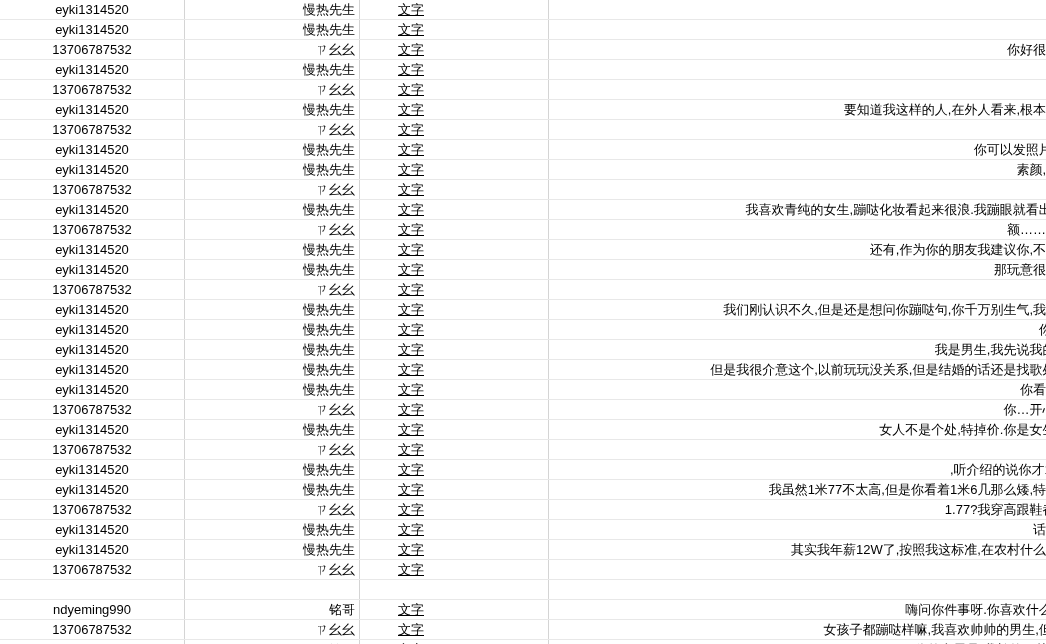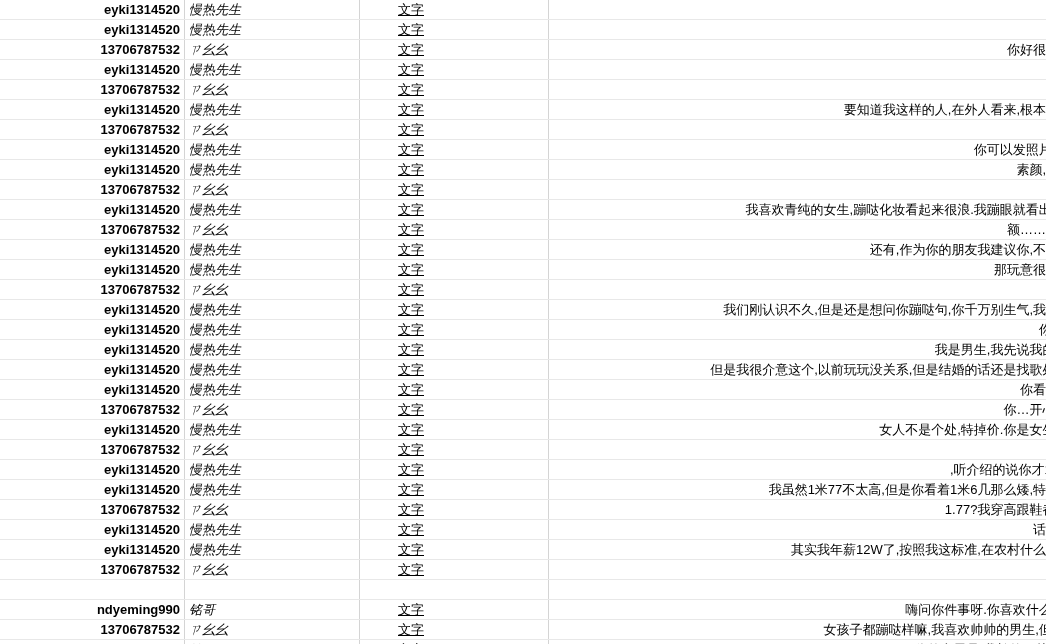--- a/index.html
+++ b/index.html
@@ -23,22 +23,22 @@
   .sheet td {
     height: 19px;
     line-height: 19px;
     padding: 0 4px;
     border-right: 1px solid #d4d4d4;
     border-bottom: 1px solid #e8e8e8;
     white-space: nowrap;
     overflow: hidden;
     font-size: 13px;
   }
-  td.c-account { width: 176px; text-align: right; font-weight: bold; }
-  td.c-nick    { width: 166px; text-align: left; font-style: italic; }
+  td.c-account { width: 176px; text-align: center; }
+  td.c-nick    { width: 166px; text-align: right; }
   td.c-type    { width: 146px; text-align: left; padding-left: 38px; text-decoration: underline; }
   td.c-msg     { width: 558px; text-align: right; padding-right: 8px; border-right: none; }
   tr.blank td {
     height: 19px;
     border-bottom: 1px solid #e8e8e8;
   }
   tr.blank td.c-msg { border-right: none; }
   .sheet tr:last-child td { border-bottom: none; }
 </style>
 </head>

